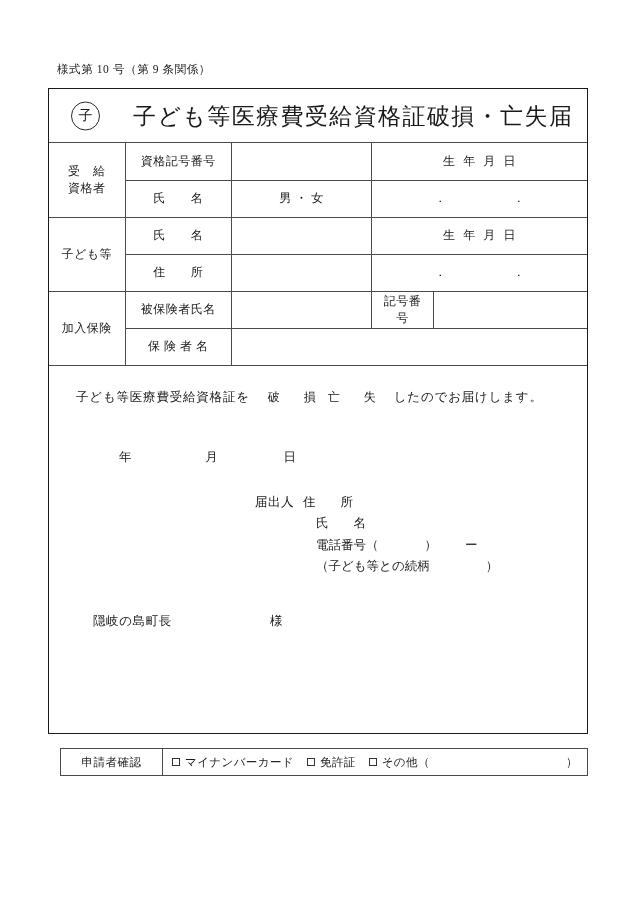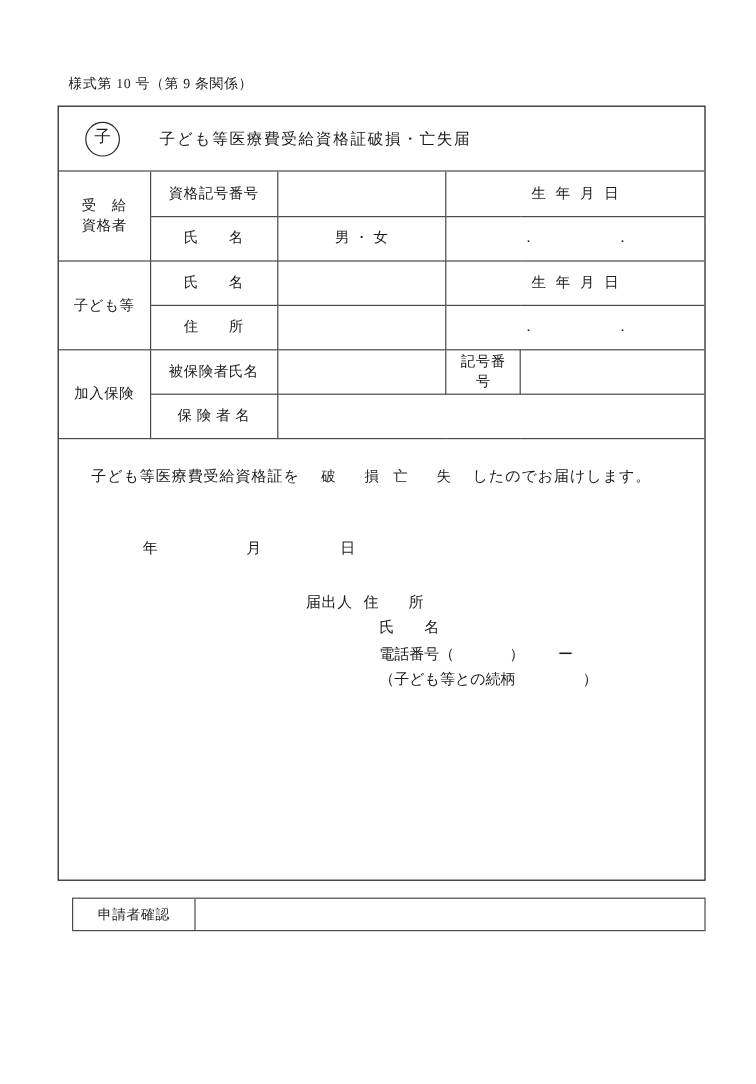--- a/index.html
+++ b/index.html
@@ -63,21 +63,21 @@
     justify-content: center;
     font-size: 14px;
     line-height: 1;
     box-sizing: border-box;
   }
   .title-text {
     position: absolute;
     left: 84px;
     top: 50%;
     transform: translateY(-50%);
-    font-size: 13px;
+    font-size: 23px;
     letter-spacing: 1.4px;
     white-space: nowrap;
     text-align: right;
   }
 
   
   table.grid {
     width: 100%;
     border-collapse: collapse;
     table-layout: fixed;
@@ -320,21 +320,30 @@
           <span class="indent"></span><span>氏　　名</span>
         </div>
         <div>
           <span class="indent"></span><span>電話番号（</span><span class="tel-gap"></span><span>）</span><span class="tel-dash">ー</span>
         </div>
         <div>
           <span class="indent"></span><span>（子ども等との続柄</span><span class="rel-gap"></span><span>）</span>
         </div>
       </div>
 
+      <div class="addressee">
+        <span>隠岐の島町長</span><span class="gap"></span><span>様</span>
+      </div>
 
     </div>
   </div>
 
   <div class="confirm-box">
     <div class="confirm-label">申請者確認</div>
+    <div class="confirm-items">
+      <span class="opt"><span class="cb"></span><span>マイナンバーカード</span></span>
+      <span class="opt"><span class="cb"></span><span>免許証</span></span>
+      <span class="opt"><span class="cb"></span><span>その他（</span></span>
+      <span class="paren-close">）</span>
+    </div>
   </div>
 
 </div>
 
 </body></html>

